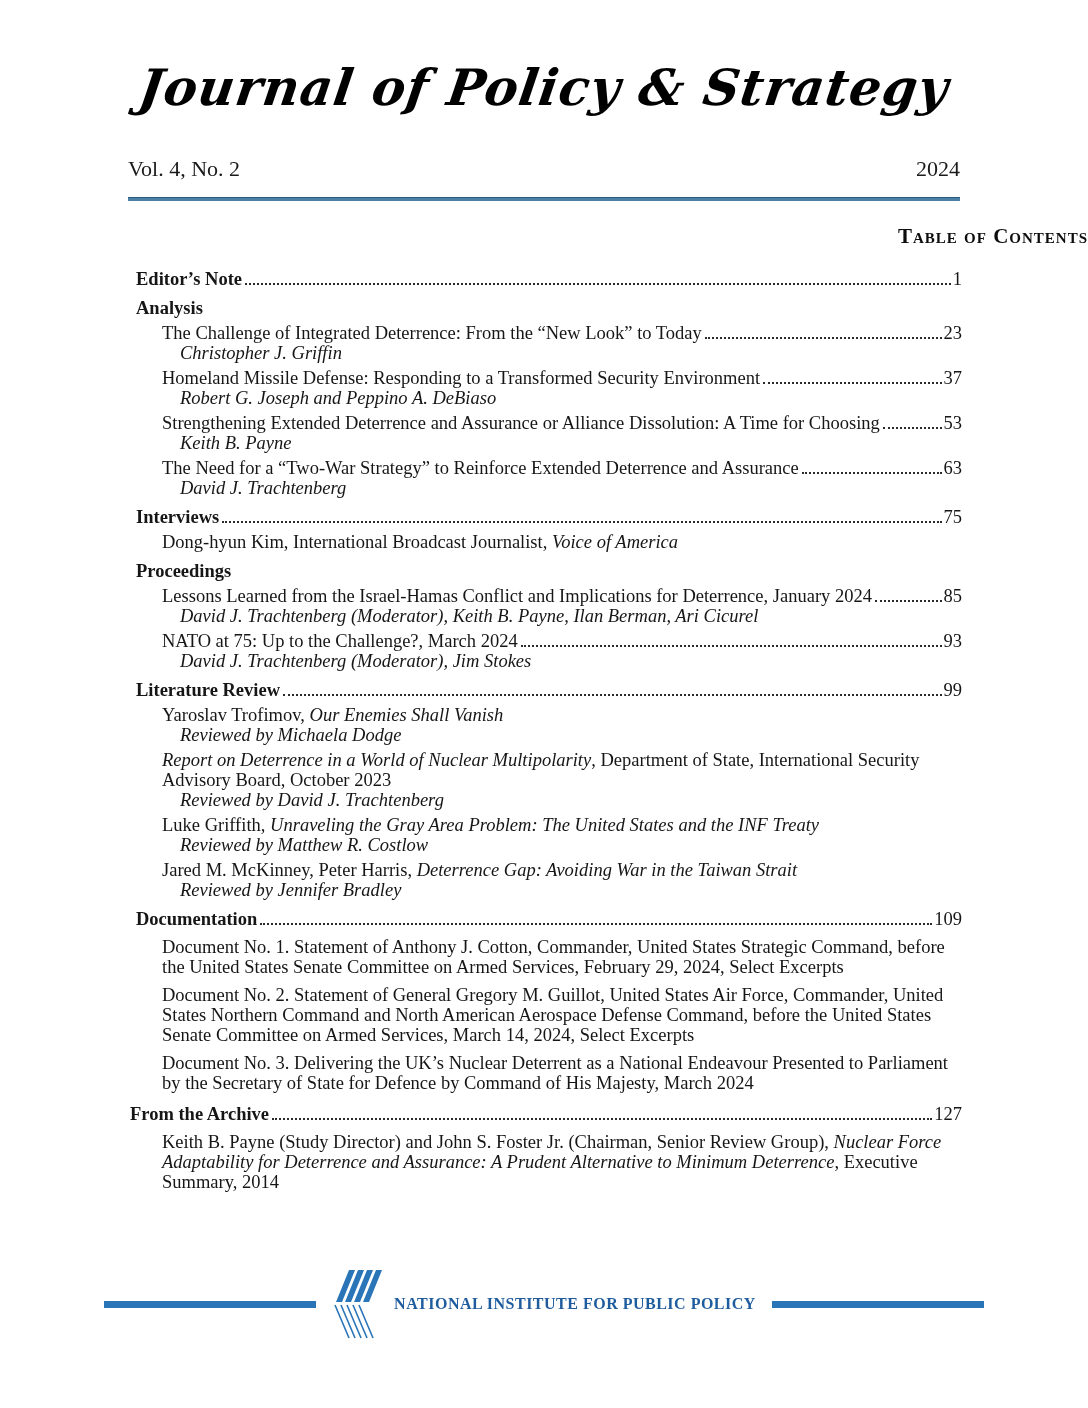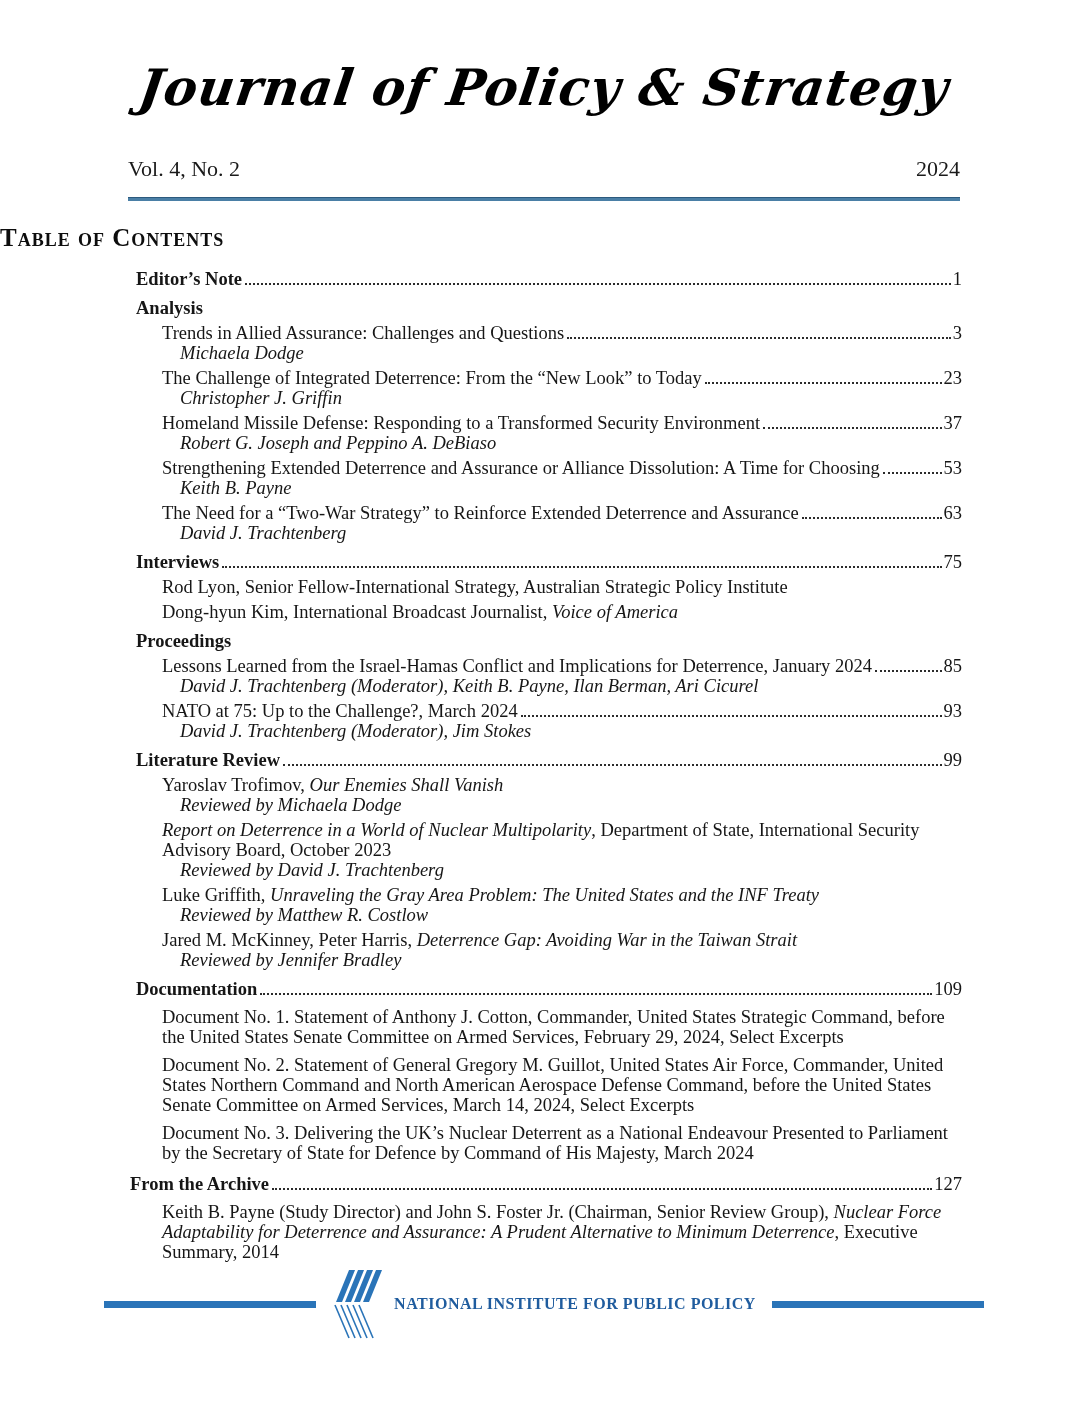--- a/index.html
+++ b/index.html
@@ -22,21 +22,21 @@
     position:absolute;top:156px;left:128px;right:128px;
     display:flex;justify-content:space-between;
     font-size:22px;color:#1a1a1a;gap:16px;
   }
   .rule{
     position:absolute;top:197px;left:128px;right:128px;
     height:3px;background:#4a7fa6;border-top:1px solid #2c5a7d;
   }
   .toc-title{
     position:absolute;top:224px;left:0;width:100%;
-    text-align:left;font-weight:bold;font-size:25px;
+    text-align:right;font-weight:bold;font-size:21px;
     font-variant:small-caps;letter-spacing:1px;color:#0d0d0d;
   }
   .toc{
     position:absolute;top:260px;left:130px;width:832px;
     font-size:18.5px;line-height:20px;color:#161616;
   }
   .entry{margin-top:5px;}
   .entry.section{padding-left:6px;margin-top:9px;}
   .entry.section-outer{padding-left:0;margin-top:11px;}
   .entry.item{padding-left:32px;}
@@ -85,28 +85,20 @@
         <span class="title"><span>Editor’s Note</span></span>
         <span class="leader"></span>
         <span class="page-num">1</span>
       </div>
     </div>
     <div class="entry section">
       <div><span class="title"><span>Analysis</span></span></div>
     </div>
     <div class="entry item">
       <div class="line">
-        <span class="title"><span>Trends in Allied Assurance: Challenges and Questions</span></span>
-        <span class="leader"></span>
-        <span class="page-num">3</span>
-      </div>
-      <div class="author"><span>Michaela Dodge</span></div>
-    </div>
-    <div class="entry item">
-      <div class="line">
         <span class="title"><span>The Challenge of Integrated Deterrence:  From the “New Look” to Today</span></span>
         <span class="leader"></span>
         <span class="page-num">23</span>
       </div>
       <div class="author"><span>Christopher J. Griffin</span></div>
     </div>
     <div class="entry item">
       <div class="line">
         <span class="title"><span>Homeland Missile Defense: Responding to a Transformed Security Environment</span></span>
         <span class="leader"></span>
@@ -129,23 +121,20 @@
         <span class="page-num">63</span>
       </div>
       <div class="author"><span>David J. Trachtenberg</span></div>
     </div>
     <div class="entry section">
       <div class="line">
         <span class="title"><span>Interviews</span></span>
         <span class="leader"></span>
         <span class="page-num">75</span>
       </div>
-    </div>
-    <div class="entry item">
-      <div><span class="title"><span>Rod Lyon, Senior Fellow-International Strategy, Australian Strategic Policy Institute</span></span></div>
     </div>
     <div class="entry item">
       <div><span class="title"><span>Dong-hyun Kim, International Broadcast Journalist, </span><span class="i">Voice of America</span></span></div>
     </div>
     <div class="entry section">
       <div><span class="title"><span>Proceedings</span></span></div>
     </div>
     <div class="entry item">
       <div class="line">
         <span class="title"><span>Lessons Learned from the Israel-Hamas Conflict and Implications for Deterrence, January 2024</span></span>

